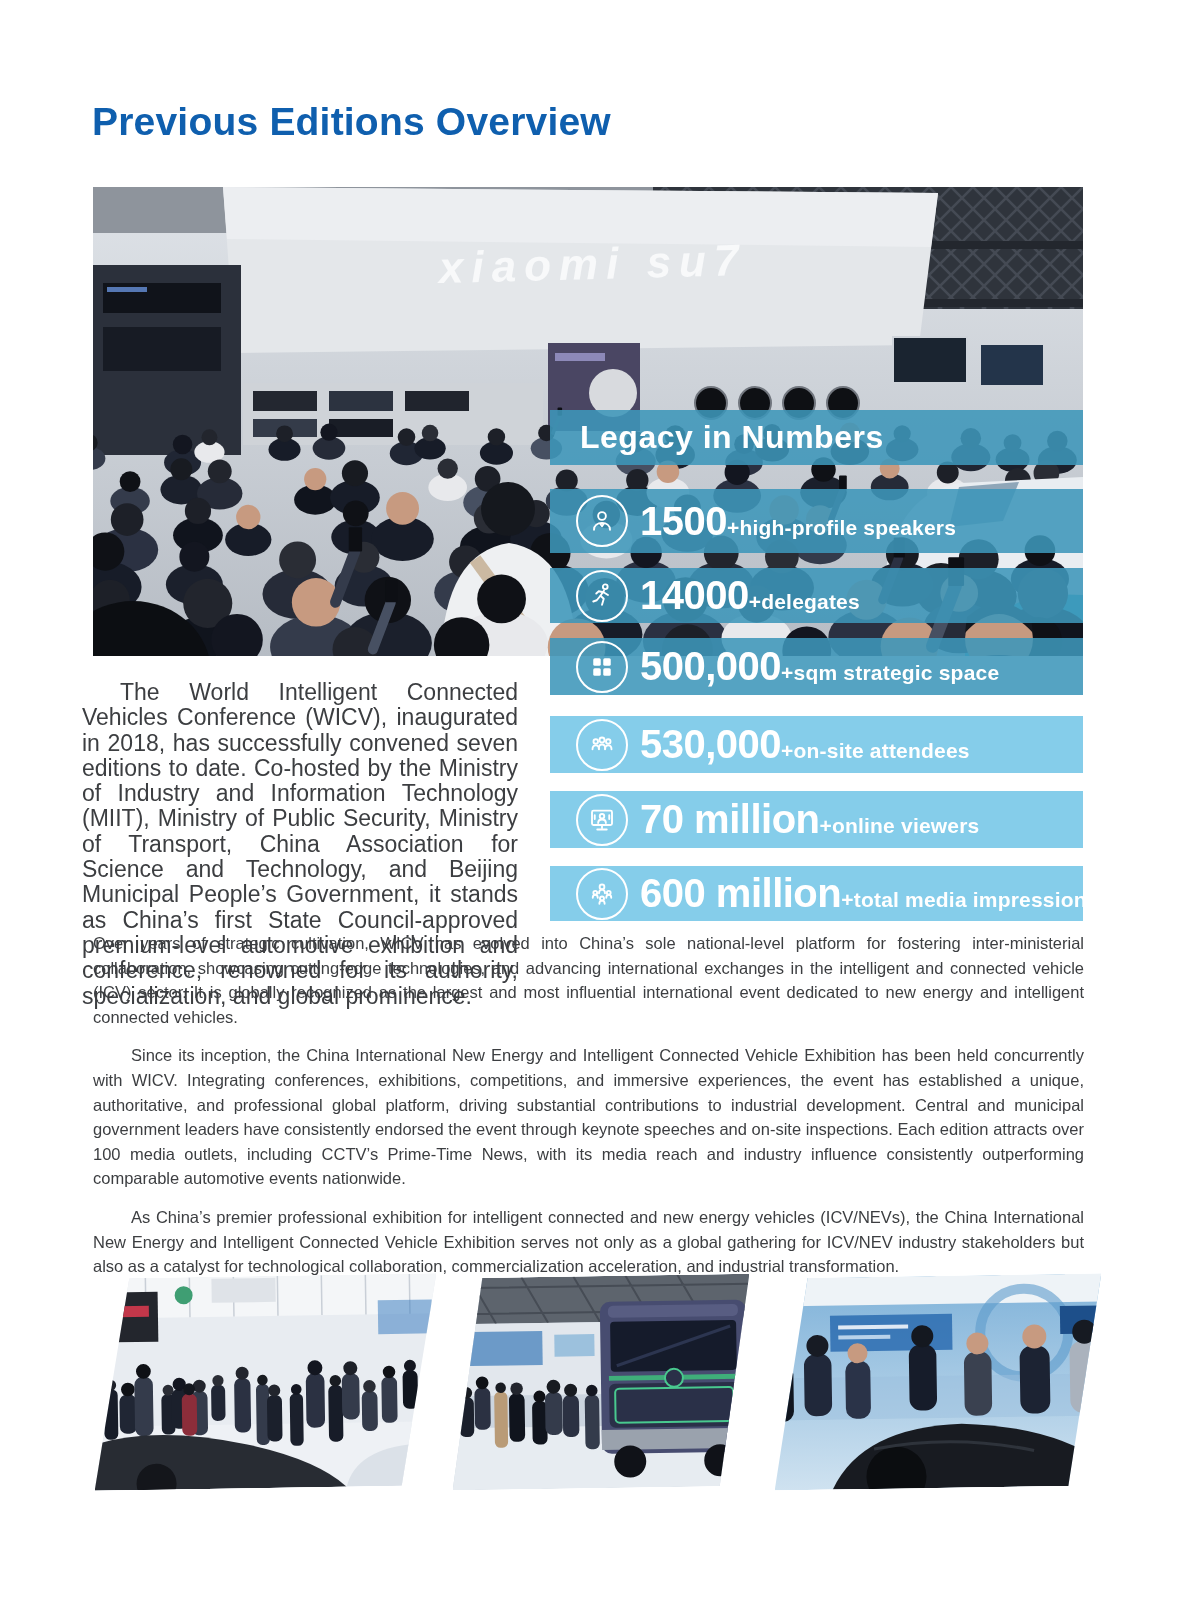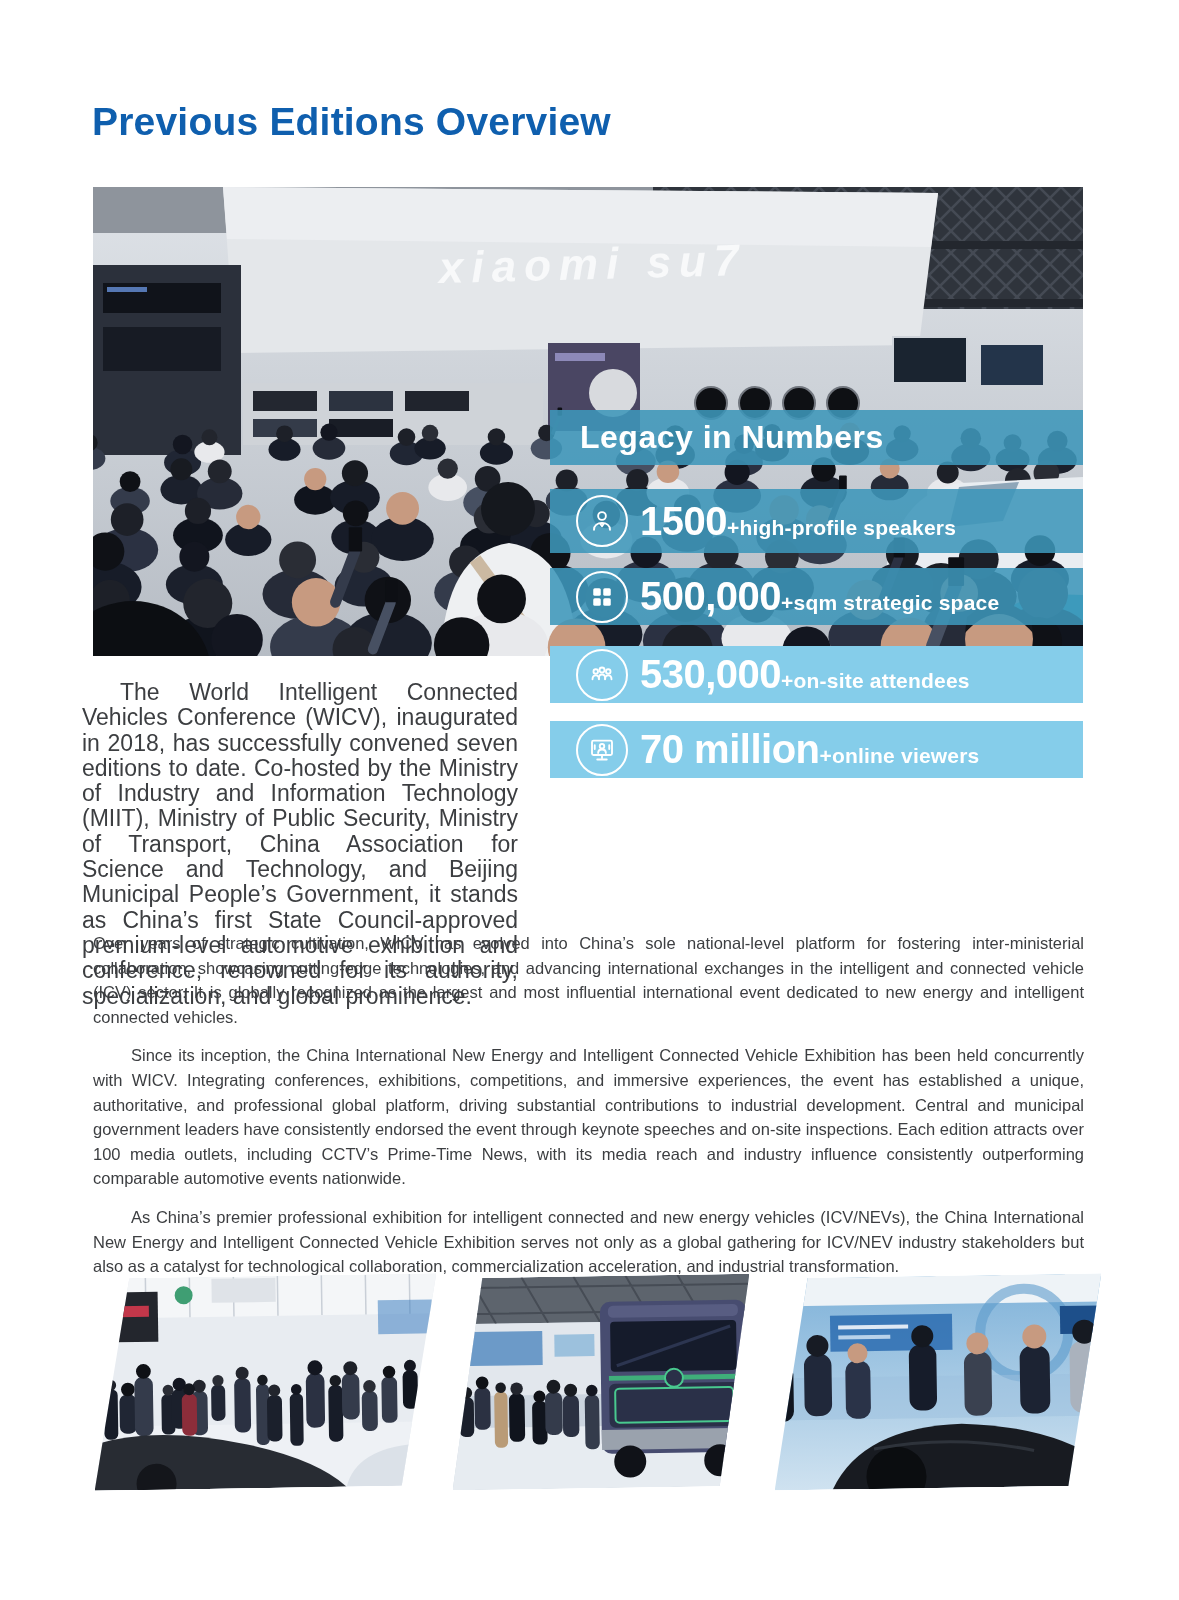--- a/index.html
+++ b/index.html
@@ -312,20 +312,32 @@
     <span class="ic">
       <svg viewBox="0 0 24 24">
           <circle cx="12" cy="8" r="3.1"></circle>
           <path d="M5.6 19 c0-3.6 2.9-5.4 6.4-5.4 s6.4 1.8 6.4 5.4"></path>
           <path d="M10.6 14.2 L12 16.2 L13.4 14.2"></path>
         </svg>
     </span>
     <span class="statline"><span class="num">1500</span><span class="lbl">+high-profile speakers</span></span>
   </div>
 
+  <div class="band stat overlay b2">
+    <span class="ic">
+      <svg viewBox="0 0 24 24">
+          <circle cx="14.6" cy="4.6" r="1.9"></circle>
+          <path d="M13.6 7.6 L10.8 11.8 L13.4 14.2 L12 19"></path>
+          <path d="M13.2 9 L16.8 11.2"></path>
+          <path d="M13.2 9 L9.4 8.2 L7.4 10"></path>
+          <path d="M10.8 11.8 L7.8 15.4 L5 16.4"></path>
+        </svg>
+    </span>
+    <span class="statline"><span class="num">14000</span><span class="lbl">+delegates</span></span>
+  </div>
 
   <div class="band stat overlay b3">
     <span class="ic">
       <svg viewBox="0 0 24 24">
           <g fill="#fff" stroke="none">
             <rect x="5" y="5" width="6" height="6" rx="1.2"></rect>
             <rect x="13" y="5" width="6" height="6" rx="1.2"></rect>
             <rect x="5" y="13" width="6" height="6" rx="1.2"></rect>
             <rect x="13" y="13" width="6" height="6" rx="1.2"></rect>
           </g>
@@ -354,20 +366,35 @@
           <rect x="4" y="4.5" width="16" height="11.5" rx="1.2"></rect>
           <circle cx="12" cy="9" r="1.8"></circle>
           <path d="M8.9 14.4 c0-1.7 1.3-2.8 3.1-2.8 s3.1 1.1 3.1 2.8"></path>
           <path d="M6.2 8.2 v3 M17.8 8.2 v3"></path>
           <path d="M12 16 v2.2 M8.2 19.6 h7.6"></path>
         </svg>
     </span>
     <span class="statline"><span class="num">70 million</span><span class="lbl">+online viewers</span></span>
   </div>
 
+  <div class="band stat solid b6">
+    <span class="ic">
+      <svg viewBox="0 0 24 24" stroke-width="1.3">
+          <circle cx="12" cy="6.3" r="1.9"></circle>
+          <path d="M9.6 11.4 c0-1.8 1-2.9 2.4-2.9 s2.4 1.1 2.4 2.9"></path>
+          <circle cx="6.6" cy="11" r="1.5"></circle>
+          <path d="M4.6 15 c0-1.5 0.9-2.4 2-2.4 s2 0.9 2 2.4"></path>
+          <circle cx="17.4" cy="11" r="1.5"></circle>
+          <path d="M15.4 15 c0-1.5 0.9-2.4 2-2.4 s2 0.9 2 2.4"></path>
+          <circle cx="12" cy="15.6" r="1.6"></circle>
+          <path d="M9.9 19.8 c0-1.6 0.9-2.5 2.1-2.5 s2.1 0.9 2.1 2.5"></path>
+        </svg>
+    </span>
+    <span class="statline"><span class="num">600 million</span><span class="lbl">+total media impressions</span></span>
+  </div>
 </div>
 
 <p id="intro" class="abs bodytxt">The World Intelligent Connected Vehicles Conference (WICV), inaugurated in 2018, has successfully convened seven editions to date. Co-hosted by the Ministry of Industry and Information Technology (MIIT), Ministry of Public Security, Ministry of Transport, China Association for Science and Technology, and Beijing Municipal People’s Government, it stands as China’s first State Council-approved premium-level automotive exhibition and conference, renowned for its authority, specialization, and global prominence.</p>
 
 <div id="fulltext" class="abs bodytxt">
   <p>Over years of strategic cultivation, WICV has evolved into China’s sole national-level platform for fostering inter-ministerial collaboration, showcasing cutting-edge technologies, and advancing international exchanges in the intelligent and connected vehicle (ICV) sector. It is globally recognized as the largest and most influential international event dedicated to new energy and intelligent connected vehicles.</p>
   <p class="ind">Since its inception, the China International New Energy and Intelligent Connected Vehicle Exhibition has been held concurrently with WICV. Integrating conferences, exhibitions, competitions, and immersive experiences, the event has established a unique, authoritative, and professional global platform, driving substantial contributions to industrial development. Central and municipal government leaders have consistently endorsed the event through keynote speeches and on-site inspections. Each edition attracts over 100 media outlets, including CCTV’s Prime-Time News, with its media reach and industry influence consistently outperforming comparable automotive events nationwide.</p>
   <p class="ind">As China’s premier professional exhibition for intelligent connected and new energy vehicles (ICV/NEVs), the China International New Energy and Intelligent Connected Vehicle Exhibition serves not only as a global gathering for ICV/NEV industry stakeholders but also as a catalyst for technological collaboration, commercialization acceleration, and industrial transformation.</p>
 </div>
 

